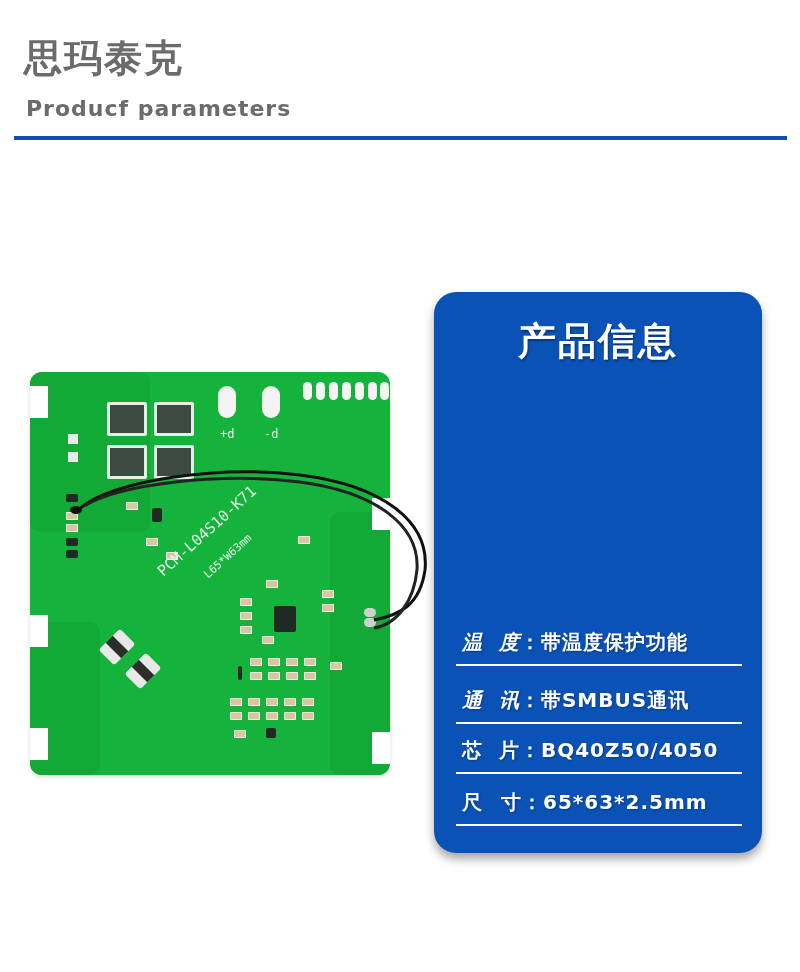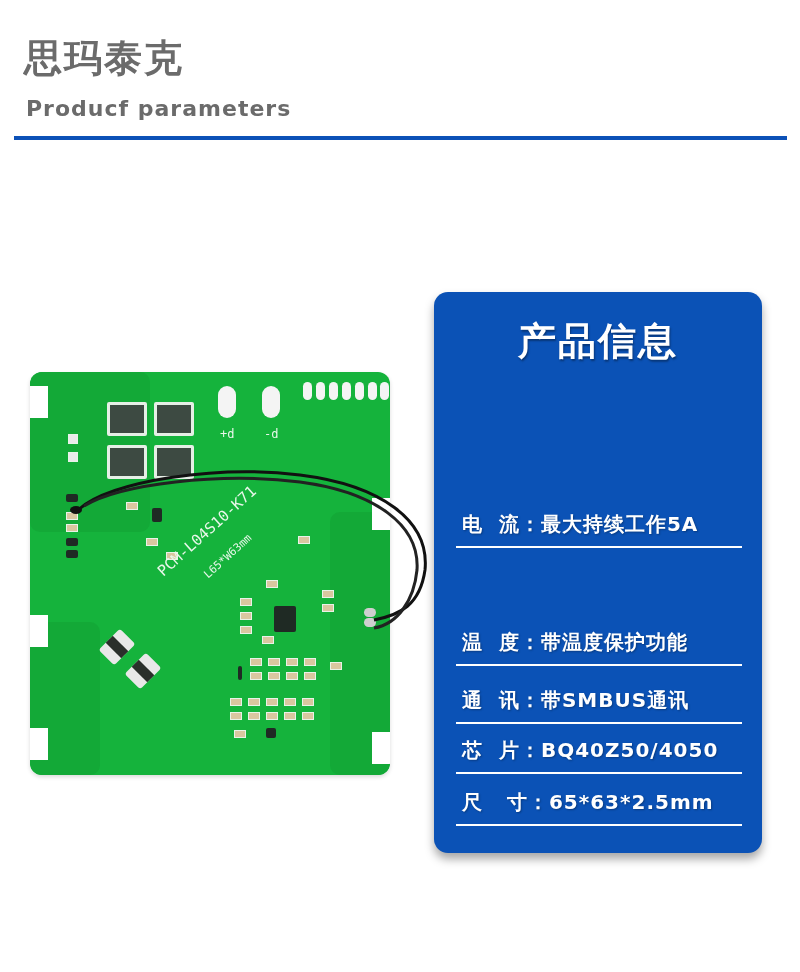--- a/index.html
+++ b/index.html
@@ -19,21 +19,21 @@
   .pcb .fet { position: absolute; width: 40px; height: 34px; background: #3d4a42; border: 3px solid #e6efe6; border-radius: 2px; }
   .pcb .chip { position: absolute; background: #1f2a24; border-radius: 2px; }
   .pcb .smd { position: absolute; width: 12px; height: 8px; background: #d9c7a0; border: 1px solid #e8f3e8; }
   .pcb .label { position: absolute; color: #e9f7ea; font-size: 11px; font-family: "DejaVu Sans Mono", monospace; }
   .pcb .silk { position: absolute; color: #e9f7ea; font-family: "DejaVu Sans Mono", monospace; transform-origin: left bottom; }
   .pcb .ind { position: absolute; width: 30px; height: 22px; background: #e8e8e8; border-radius: 3px; transform: rotate(-45deg); }
   .pcb .ind::after { content: ""; position: absolute; left: 10px; top: 0; width: 10px; height: 22px; background: #2a2f2b; }
   .wire { position: absolute; left: 0; top: 0; pointer-events: none; }
 
   
-  .card { position: absolute; left: 434px; top: 292px; width: 328px; height: 561px; background: #0b52b6; border-radius: 14px;
+  .card { position: absolute; left: 434px; top: 292px; width: 328px; height: 561px; background: #0b52b6; border-radius: 22px;
           box-shadow: 0 6px 10px rgba(0,0,0,0.35); }
   .card-title { position: absolute; left: 0; width: 100%; top: 26px; text-align: center; font-size: 38px; font-weight: 700; color: #ffffff; letter-spacing: 2px;
                 text-shadow: 1px 2px 2px rgba(0,0,0,0.35); line-height: 46px; }
   .row { position: absolute; left: 22px; width: 286px; height: 50px; border-bottom: 2px solid #ffffff; }
   .row-text { position: absolute; left: 6px; bottom: 8px; font-size: 20px; font-weight: 700; color: #ffffff; white-space: nowrap; letter-spacing: 1px;
               text-shadow: 1px 1px 2px rgba(0,0,0,0.3); }
   .row-label { display: inline-block; }
   .row-sep { display: inline-block; }
 </style>
 </head>
@@ -130,28 +130,25 @@
 
 <svg class="wire" width="800" height="972">
   <path d="M78 510 C 110 480, 220 465, 300 475 C 380 485, 430 520, 425 570 C 420 605, 400 615, 374 620" stroke="#111" stroke-width="3" fill="none"></path>
   <path d="M84 506 C 120 484, 220 472, 300 482 C 375 492, 420 525, 417 570 C 414 600, 398 624, 374 628" stroke="#222" stroke-width="3" fill="none"></path>
   <ellipse cx="76" cy="510" rx="6" ry="4" fill="#111"></ellipse>
 </svg>
 
 <div class="card">
   <div class="card-title">产品信息</div>
 
-  <div class="row" style="top:206px;">
-    <div class="row-text"><span class="row-label" style="white-space:pre;">电  流</span><span class="row-sep">：</span><span>最大持续工作5A</span></div>
-  </div>
   <div class="row" style="top:324px;">
-    <div class="row-text"><span class="row-label" style="white-space:pre;">温  度</span><span class="row-sep">：</span><span>带温度保护功能</span></div>
+    <div class="row-text"><span class="row-label" style="white-space:pre;font-style:italic;">温  度</span><span class="row-sep">：</span><span>带温度保护功能</span></div>
   </div>
   <div class="row" style="top:382px;">
-    <div class="row-text"><span class="row-label" style="white-space:pre;">通  讯</span><span class="row-sep">：</span><span>带SMBUS通讯</span></div>
+    <div class="row-text"><span class="row-label" style="white-space:pre;font-style:italic;">通  讯</span><span class="row-sep">：</span><span>带SMBUS通讯</span></div>
   </div>
   <div class="row" style="top:432px;">
     <div class="row-text"><span class="row-label" style="white-space:pre;margin-top:48px;">芯  片</span><span class="row-sep">：</span><span>BQ40Z50/4050</span></div>
   </div>
   <div class="row" style="top:484px;">
-    <div class="row-text"><span class="row-label" style="white-space:pre;">尺   寸</span><span class="row-sep">：</span><span>65*63*2.5mm</span></div>
+    <div class="row-text"><span class="row-label" style="white-space:pre;font-family:Liberation Serif, serif;">尺   寸</span><span class="row-sep">：</span><span>65*63*2.5mm</span></div>
   </div>
 </div>
 
 </body></html>

